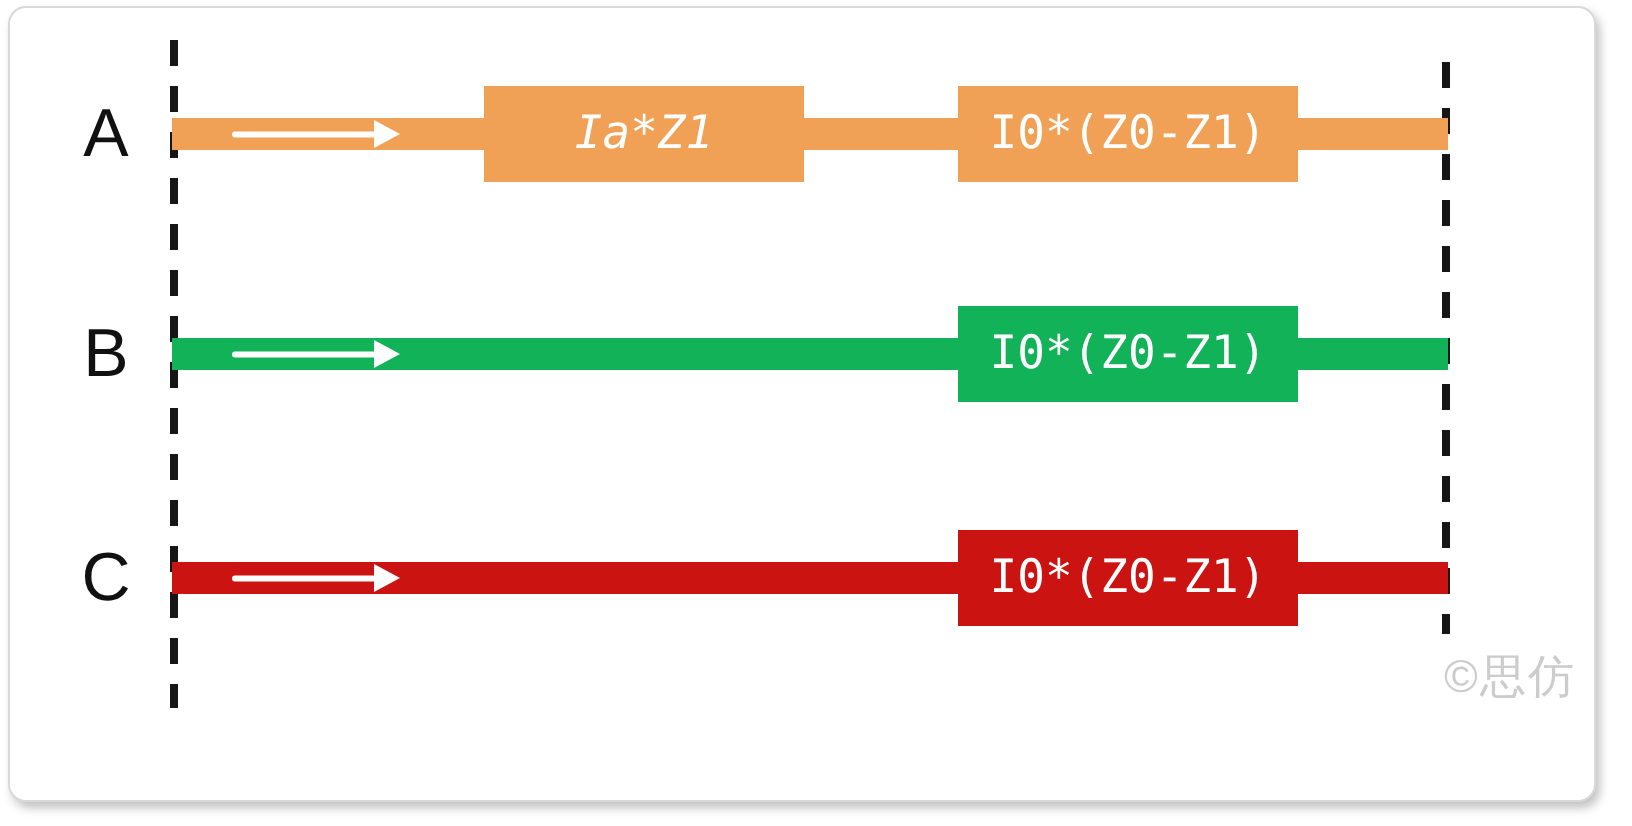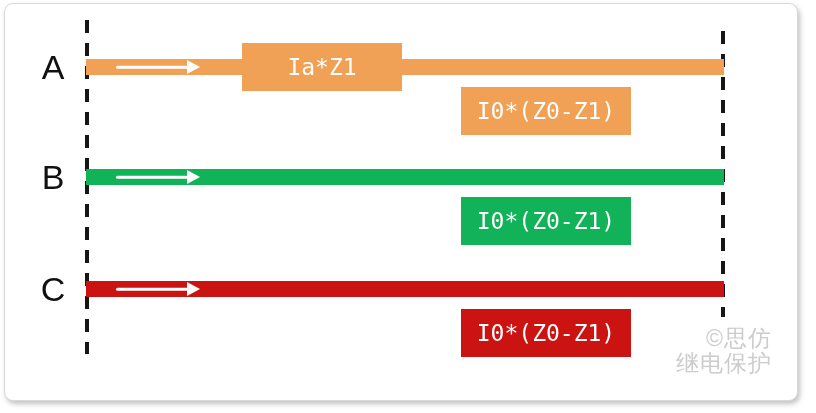--- a/index.html
+++ b/index.html
@@ -36,24 +36,24 @@
     position:absolute;right:0;top:50%;transform:translateY(-50%);
     width:0;height:0;border-left:13px solid #ffffff;
     border-top:7px solid transparent;border-bottom:7px solid transparent;
   }
   .impedance-box{
     position:absolute;top:0;height:48px;background:var(--phase-color);
     display:flex;align-items:center;justify-content:center;
     color:#ffffff;font-family:"DejaVu Sans Mono","Liberation Mono",monospace;
     font-size:23px;white-space:nowrap;
   }
-  .box1{left:242px;width:160px;}
-  .box2{left:461px;width:170px;margin-top:44px;}
+  .box1{left:242px;width:160px;font-style:italic;}
+  .box2{left:479px;width:170px;}
   .watermark{
-    position:absolute;right:44px;top:326px;text-align:right;
+    position:absolute;right:28px;top:326px;text-align:right;
     color:#cccccc;font-size:23px;line-height:25px;letter-spacing:1px;
   }
 </style>
 </head>
 <body>
 
 <div id="stage">
   <div class="card"></div>
 
   <div class="dashed-line dash-left"></div>
@@ -96,15 +96,14 @@
         <span class="arrow-head"></span>
       </div>
     </div>
     <div class="impedance-box box2">
       <span>I0*(Z0-Z1)</span>
     </div>
   </div>
 
   <div class="watermark" style="color: rgb(204, 204, 204);">
     <div>©思仿</div>
-    <div>继电保护</div>
   </div>
 </div>
 
 </body></html>

